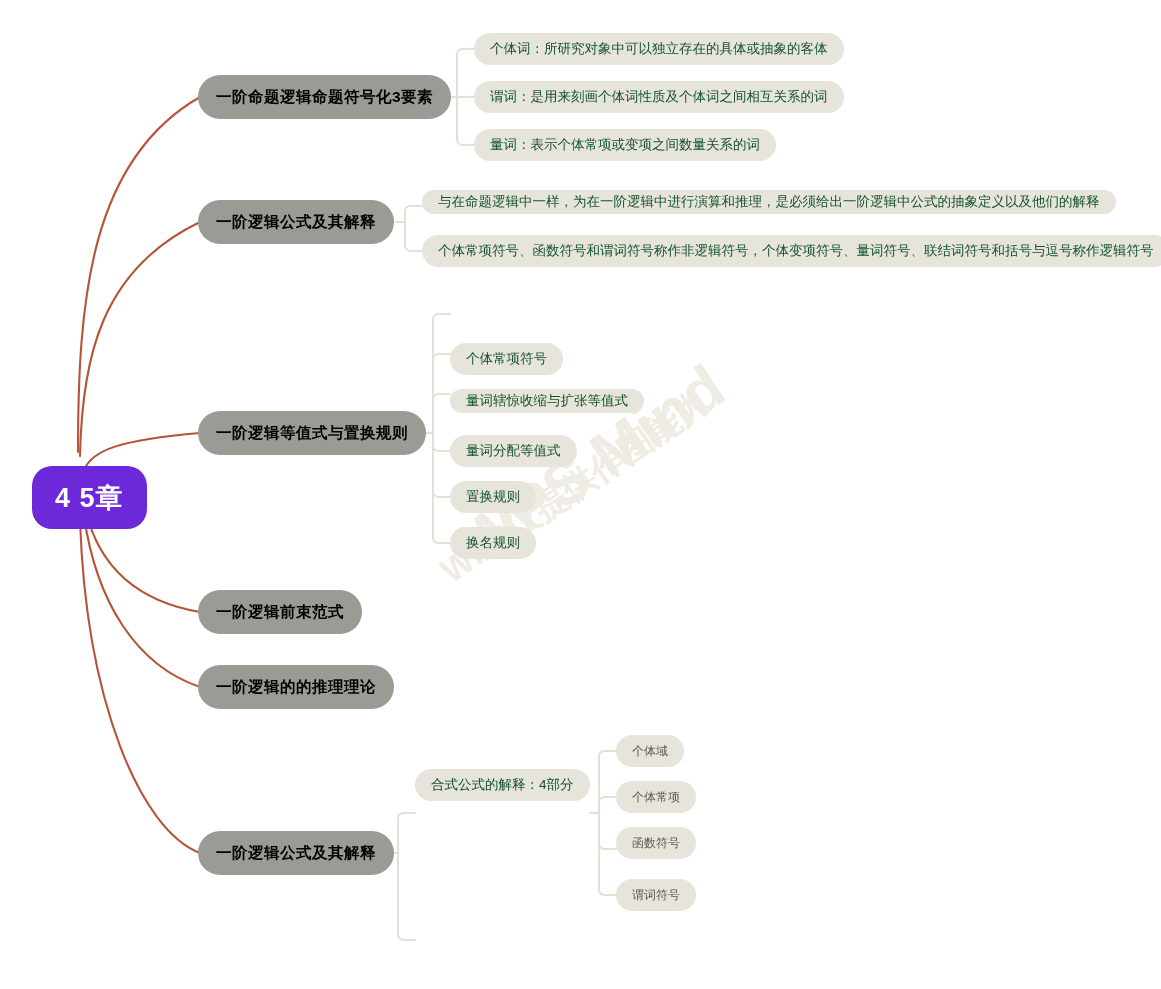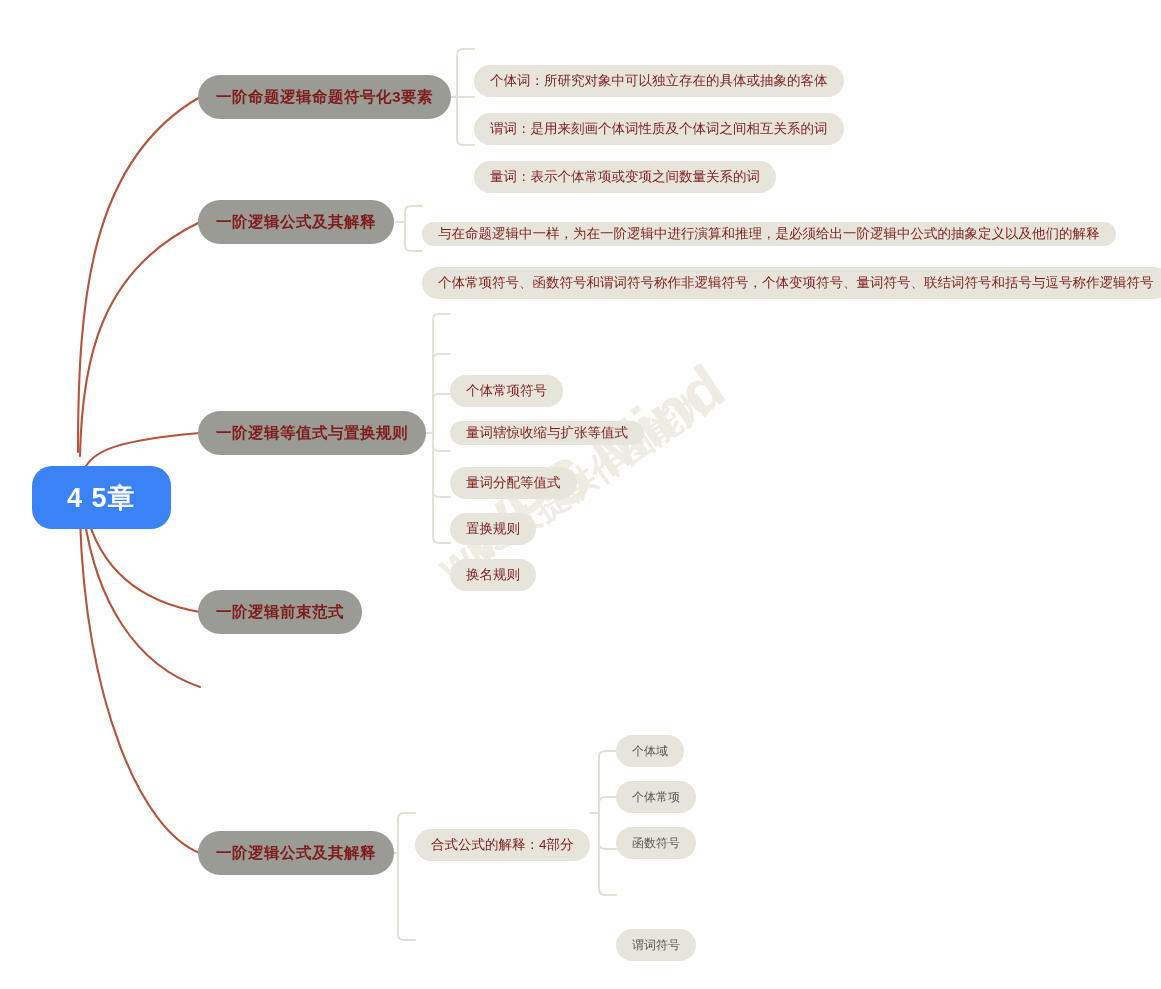--- a/index.html
+++ b/index.html
@@ -47,44 +47,43 @@
     transform: rotate(-34deg);
   }
   .node {
     position: absolute;
     box-sizing: border-box;
     display: flex;
     align-items: center;
     white-space: nowrap;
   }
   .root-node {
-    background: #3b82f6;
+    background: #6d28d9;
     color: #ffffff;
     border-radius: 20px;
     font-size: 27px;
     font-weight: bold;
-    padding: 0 35px;
+    padding: 0 23px;
     letter-spacing: 1px;
   }
   .branch-node {
     background: #9b9b96;
-    color: #7f1d1d;
+    color: #000000;
     border-radius: 22px;
     font-size: 15.5px;
     font-weight: bold;
     padding: 0 18px;
     letter-spacing: 0.5px;
   }
   .leaf-node {
     background: #e7e4db;
-    color: #7f1d1d;
+    color: #14532d;
     border-radius: 17px;
     font-size: 13.5px;
     padding: 8px 16px;
-    margin-top: 32px;
   }
   .subleaf-node {
     background: #e7e4db;
     color: #595953;
     border-radius: 17px;
     font-size: 12px;
     padding: 16px 16px;
   }
 </style>
 </head>
@@ -179,33 +178,36 @@
     <span>置换规则</span>
   </div>
   <div class="node leaf-node" style="left:450px; top:527px; height:32px;">
     <span>换名规则</span>
   </div>
 
   <div class="node branch-node" style="left:198px; top:590px; height:44px;">
     <span>一阶逻辑前束范式</span>
   </div>
 
+  <div class="node branch-node" style="left:198px; top:665px; height:44px;">
+    <span>一阶逻辑的的推理理论</span>
+  </div>
 
   <div class="node branch-node" style="left:198px; top:831px; height:44px;">
     <span>一阶逻辑公式及其解释</span>
   </div>
-  <div class="node leaf-node" style="left:415px; top:797px; height:32px;">
+  <div class="node leaf-node" style="left:415px; top:769px; height:32px;">
     <span>合式公式的解释：4部分</span>
   </div>
   <div class="node subleaf-node" style="left:616px; top:735px; height:32px;">
     <span>个体域</span>
   </div>
   <div class="node subleaf-node" style="left:616px; top:781px; height:32px;">
     <span>个体常项</span>
   </div>
   <div class="node subleaf-node" style="left:616px; top:827px; height:32px;">
     <span>函数符号</span>
   </div>
-  <div class="node subleaf-node" style="left:616px; top:929px; height:32px;">
+  <div class="node subleaf-node" style="left:616px; top:879px; height:32px;">
     <span>谓词符号</span>
   </div>
 
 </div>
 
 </body></html>

